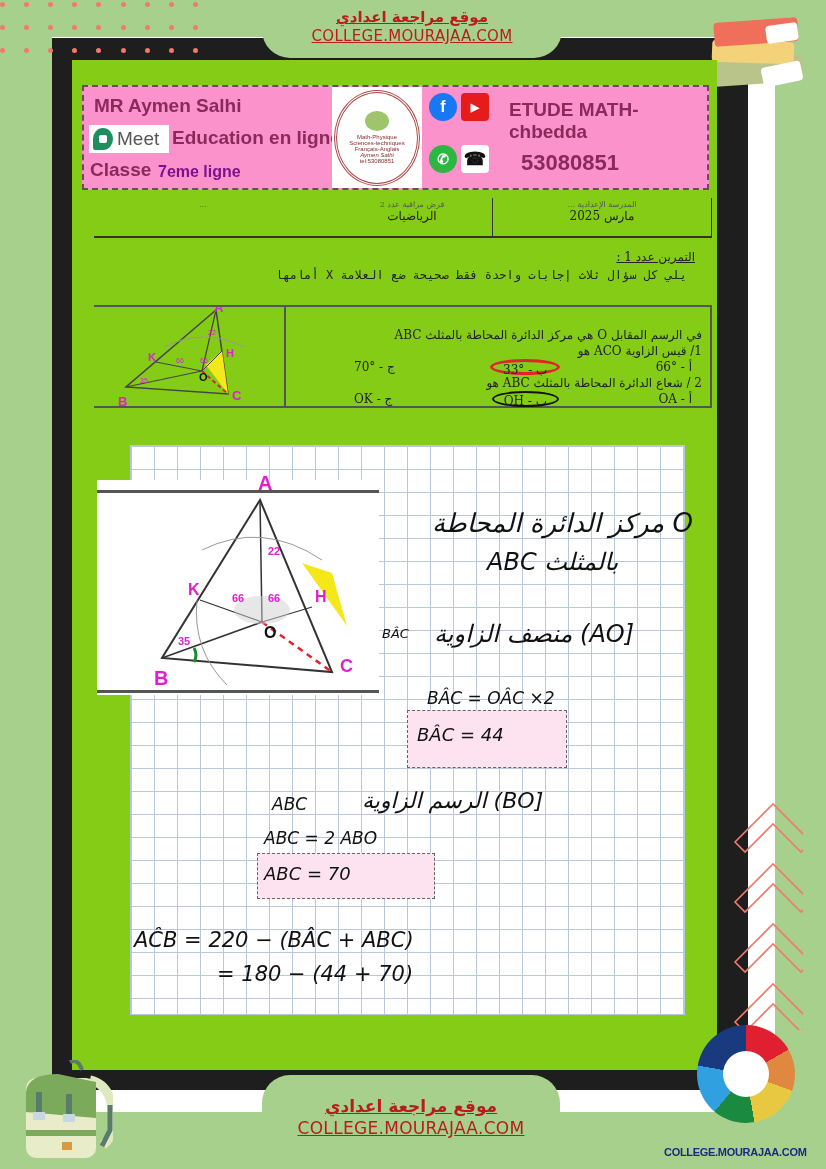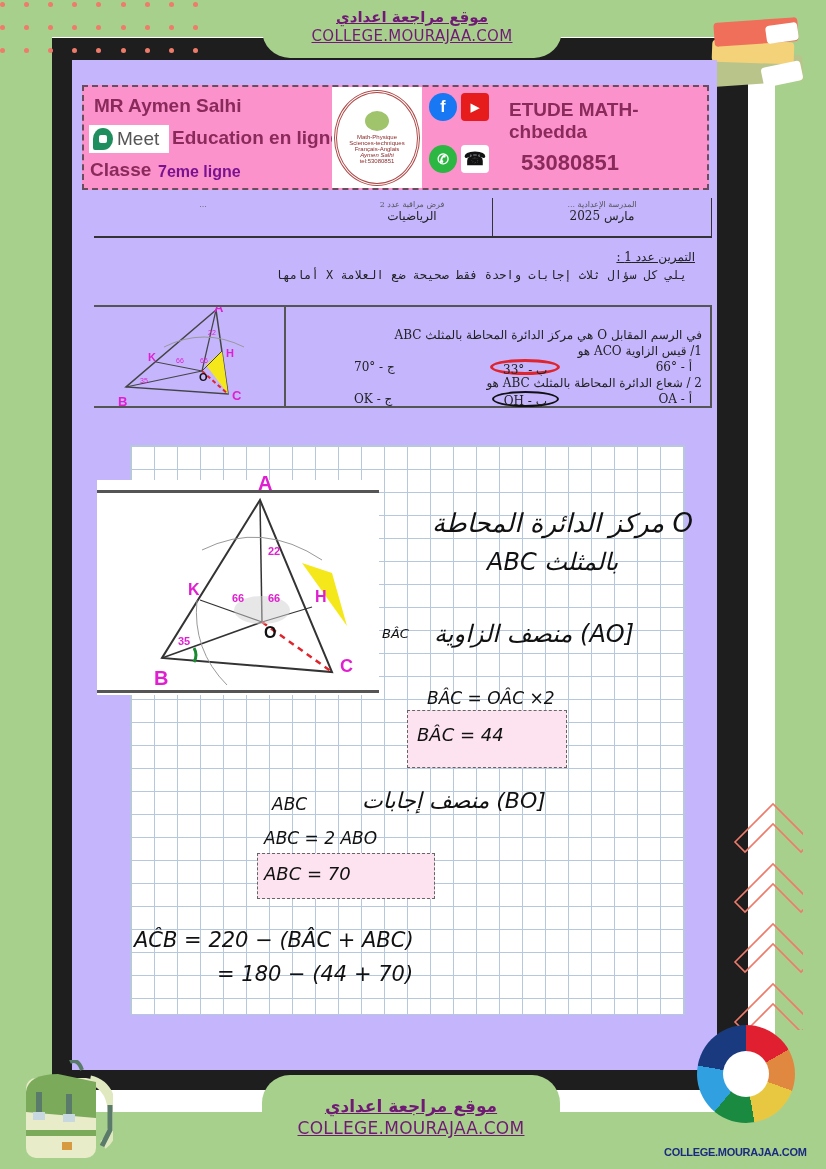--- a/index.html
+++ b/index.html
@@ -6,30 +6,30 @@
   html, body { width: 826px; height: 1169px; overflow: hidden; }
   body { position: relative; background: #a8d08d; font-family: "Liberation Sans", sans-serif; }
 
   
   .dots { position: absolute; left: 0; top: 0; width: 200px; height: 52px; }
   .dots span { position: absolute; width: 5px; height: 5px; border-radius: 50%; background: #ef7b6a; }
 
   
   .white-back { position: absolute; left: 52px; top: 37px; width: 723px; height: 1075px; background: #ffffff; }
   .frame { position: absolute; left: 52px; top: 38px; width: 696px; height: 1052px; background: #1e1e1e; }
-  .page { position: absolute; left: 72px; top: 60px; width: 645px; height: 1010px; background: #c4b5fd; overflow: hidden; }
+  .page { position: absolute; left: 72px; top: 60px; width: 645px; height: 1010px; background: #84cc16; overflow: hidden; }
 
   
   .green-left { position: absolute; left: 0; top: 52px; width: 52px; height: 1117px; background: #a8d08d; }
   .green-bottom { position: absolute; left: 0; top: 1112px; width: 826px; height: 57px; background: #a8d08d; }
   .green-right { position: absolute; left: 775px; top: 0; width: 51px; height: 1169px; background: #a8d08d; }
   .green-top { position: absolute; left: 0; top: 0; width: 826px; height: 37px; background: #a8d08d; }
 
   
-  .banner { position: absolute; background: #a8d08d; color: #701a75; text-align: center; text-decoration: underline; font-family: "DejaVu Sans", sans-serif; }
+  .banner { position: absolute; background: #a8d08d; color: #b91c1c; text-align: center; text-decoration: underline; font-family: "DejaVu Sans", sans-serif; }
   .banner-top { left: 262px; top: 0; width: 300px; height: 58px; border-radius: 0 0 28px 28px; padding-top: 8px; }
   .banner-bottom { left: 262px; top: 1075px; width: 298px; height: 94px; border-radius: 28px 28px 0 0; padding-top: 20px; }
   .banner .ar { font-size: 15px; line-height: 18px; font-weight: bold; direction: rtl; }
   .banner .en { font-size: 15px; line-height: 20px; letter-spacing: 0.3px; }
   .banner-bottom .ar, .banner-bottom .en { font-size: 17px; line-height: 22px; }
 
   
   .hdr { position: absolute; left: 10px; top: 25px; width: 627px; height: 105px; background: #fc92cb; border: 2px dashed #6b4c5c; }
   .hdr .name { position: absolute; left: 10px; top: 8px; font-size: 19px; font-weight: bold; color: #8a2a5a; }
   .hdr .meet { position: absolute; left: 5px; top: 38px; width: 80px; height: 28px; background: #fff; display: flex; align-items: center; gap: 4px; padding-left: 4px; }
@@ -269,21 +269,21 @@
   </svg>
 
   <div class="hw" style="left:360px;top:448px;font-size:26px;direction:rtl">O مركز الدائرة المحاطة</div>
   <div class="hw" style="left:415px;top:488px;font-size:24px;direction:rtl">بالمثلث ABC</div>
   <div class="hw" style="left:362px;top:560px;font-size:24px;direction:rtl">[AO) منصف الزاوية</div>
   <div class="hw" style="left:310px;top:566px;font-size:13px">BÂC</div>
   <div class="hw" style="left:355px;top:628px;font-size:17px">BÂC = OÂC ×2</div>
   <div class="hl-box" style="left:335px;top:650px;width:160px;height:58px"></div>
   <div class="hw" style="left:345px;top:664px;font-size:18px">BÂC = 44</div>
 
-  <div class="hw" style="left:290px;top:728px;font-size:22px;direction:rtl">[BO) منصف إجابات</div>
+  <div class="hw" style="left:290px;top:728px;font-size:22px;direction:rtl">[BO) الرسم الزاوية</div>
   <div class="hw" style="left:200px;top:734px;font-size:17px">ABC</div>
   <div class="hw" style="left:192px;top:768px;font-size:17px">ABC = 2 ABO</div>
   <div class="hl-box" style="left:185px;top:793px;width:178px;height:46px"></div>
   <div class="hw" style="left:192px;top:803px;font-size:18px">ABC = 70</div>
 
   <div class="hw" style="left:62px;top:868px;font-size:21px">AĈB = 220 − (BÂC + ABC)</div>
   <div class="hw" style="left:145px;top:902px;font-size:21px">= 180 − (44 + 70)</div>
 </div>
 
 <svg class="chevrons" viewBox="0 0 70 240">

